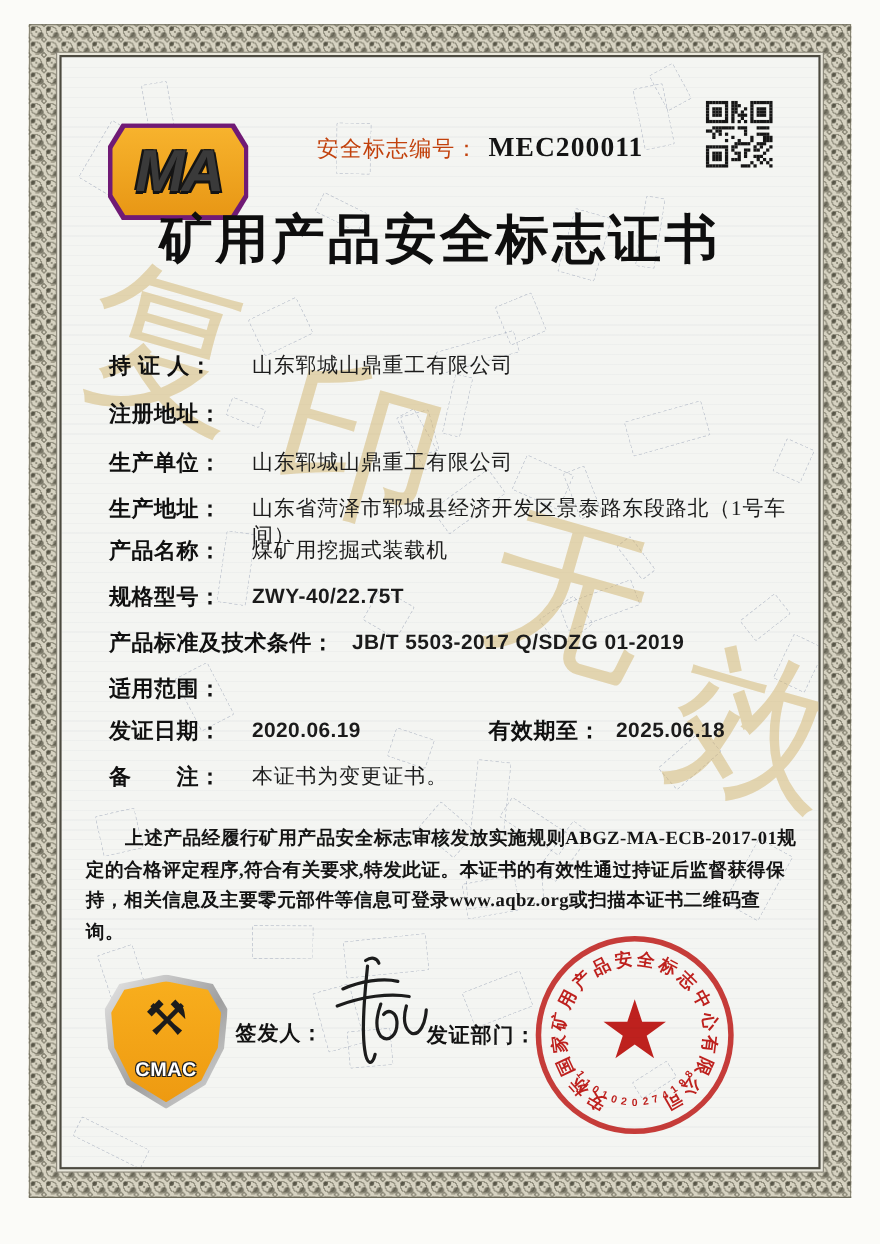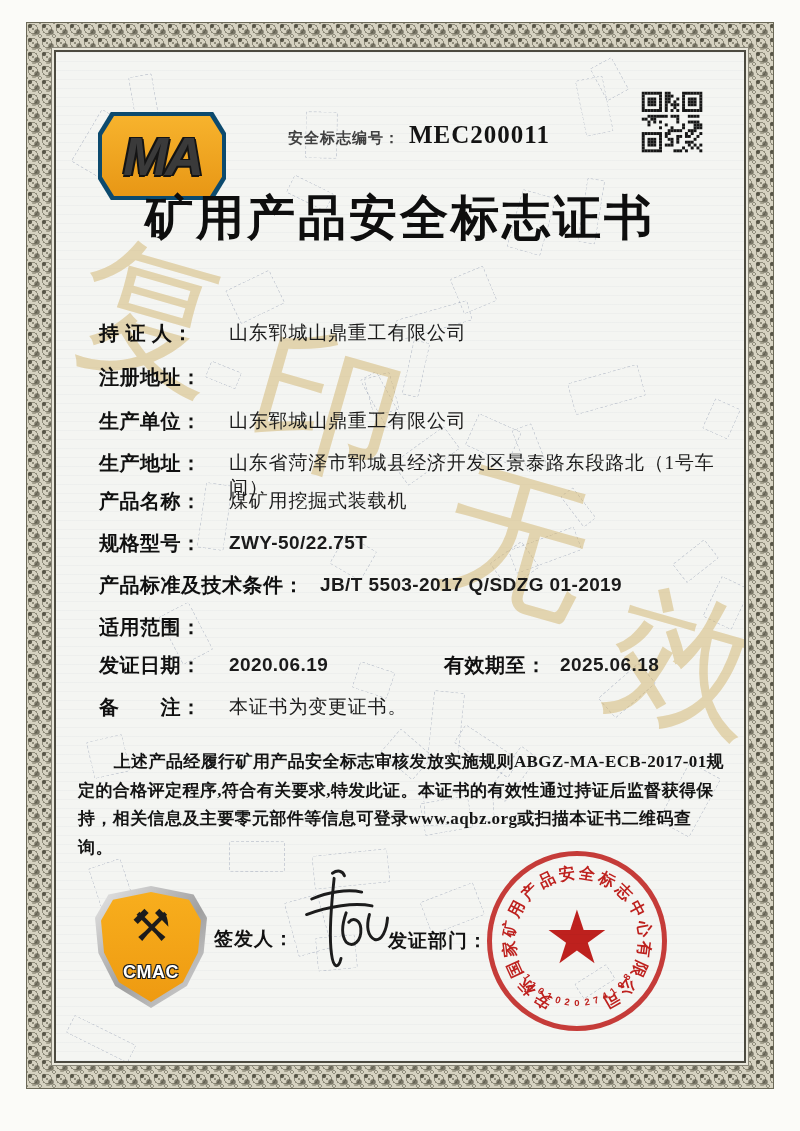--- a/index.html
+++ b/index.html
@@ -29,33 +29,33 @@
   #security{position:absolute;inset:0;}
   .sec-rect{position:absolute;border:1px dashed rgba(104,118,148,.30);border-radius:2px;}
 
   .wm{position:absolute;font-family:"Liberation Serif",serif;font-size:150px;line-height:1;
       color:#d3b672;opacity:.52;transform:rotate(16deg);font-weight:400;}
 
   .stage{position:absolute;inset:0;}
 
   
   .ma-badge{position:absolute;left:98px;top:112px;width:128px;height:88px;
-    background:#0c4a6e;
+    background:#701a75;
     clip-path:polygon(10% 0,90% 0,100% 24%,100% 76%,90% 100%,10% 100%,0 76%,0 24%);
     display:flex;align-items:center;justify-content:center;}
   .ma-badge-inner{width:120px;height:80px;background:linear-gradient(#f7b32d,#e89715);
     clip-path:polygon(10% 0,90% 0,100% 24%,100% 76%,90% 100%,10% 100%,0 76%,0 24%);
     display:flex;align-items:center;justify-content:center;}
   .ma-letters{font-family:"Liberation Sans",sans-serif;font-weight:900;font-style:italic;
     font-size:54px;letter-spacing:-3px;color:#3a3a3a;
     text-shadow:-2px -1px 0 #141414,2px 1px 0 #141414,1px -1px 0 #141414,-1px 2px 0 #141414;}
 
   
   .certno{position:absolute;left:288px;top:121px;display:flex;align-items:baseline;white-space:nowrap;}
-  .certno-lbl{font-family:"Liberation Sans",sans-serif;font-weight:bold;font-size:15px;color:#404040;letter-spacing:1px;}
+  .certno-lbl{font-family:"Liberation Sans",sans-serif;font-weight:normal;font-size:20px;color:#c2410c;letter-spacing:1px;}
   .certno-val{font-family:"Liberation Serif",serif;font-weight:600;font-size:25px;color:#141414;margin-left:9px;letter-spacing:1px;}
 
   #qr{position:absolute;left:636px;top:84px;width:72px;height:76px;}
 
   .title{position:absolute;left:54px;right:54px;top:186px;margin:0;text-align:center;
     font-family:"Liberation Serif",serif;font-weight:900;font-size:48px;color:#0e0e0e;letter-spacing:3px;}
 
   
   .row{position:absolute;left:99px;width:662px;display:flex;align-items:flex-start;margin-top:39px;}
   .lbl{flex:0 0 130px;font-family:"Liberation Sans",sans-serif;font-weight:bold;font-size:20px;
@@ -389,21 +389,21 @@
     <div class="row" style="top:412px">
       <span class="lbl">生产地址：</span>
       <span class="val" style="width:516px">山东省菏泽市郓城县经济开发区景泰路东段路北（1号车间）</span>
     </div>
     <div class="row" style="top:450px">
       <span class="lbl">产品名称：</span>
       <span class="val">煤矿用挖掘式装载机</span>
     </div>
     <div class="row" style="top:492px">
       <span class="lbl">规格型号：</span>
-      <span class="val latin">ZWY-50/22.75T</span>
+      <span class="val latin">ZWY-40/22.75T</span>
     </div>
     <div class="row wide" style="top:534px">
       <span class="lbl">产品标准及技术条件：</span>
       <span class="val latin">JB/T 5503-2017 Q/SDZG 01-2019</span>
     </div>
     <div class="row" style="top:576px">
       <span class="lbl">适用范围：</span>
     </div>
 
     <div class="row" style="top:614px">

